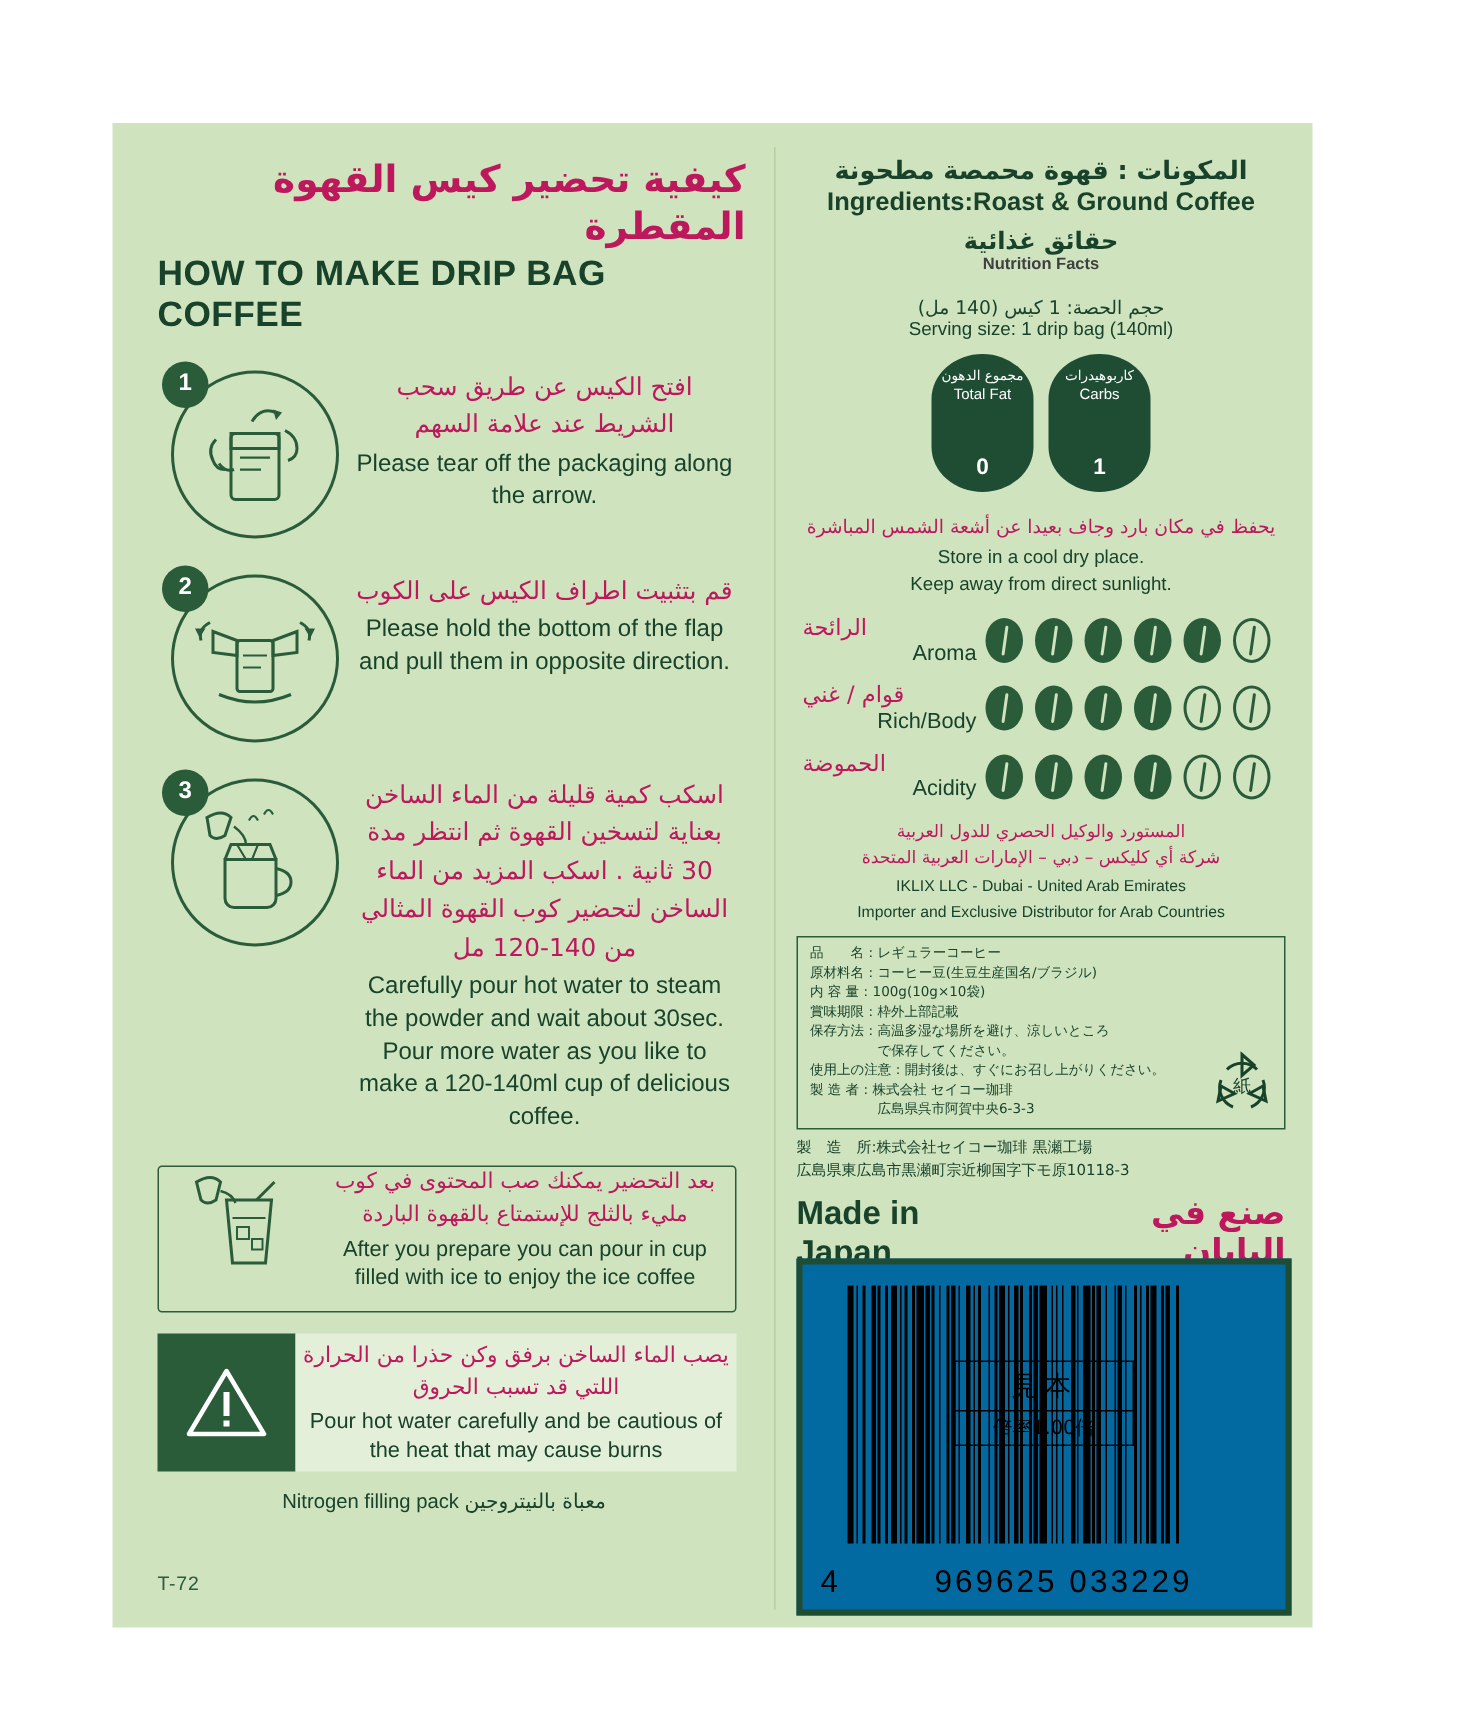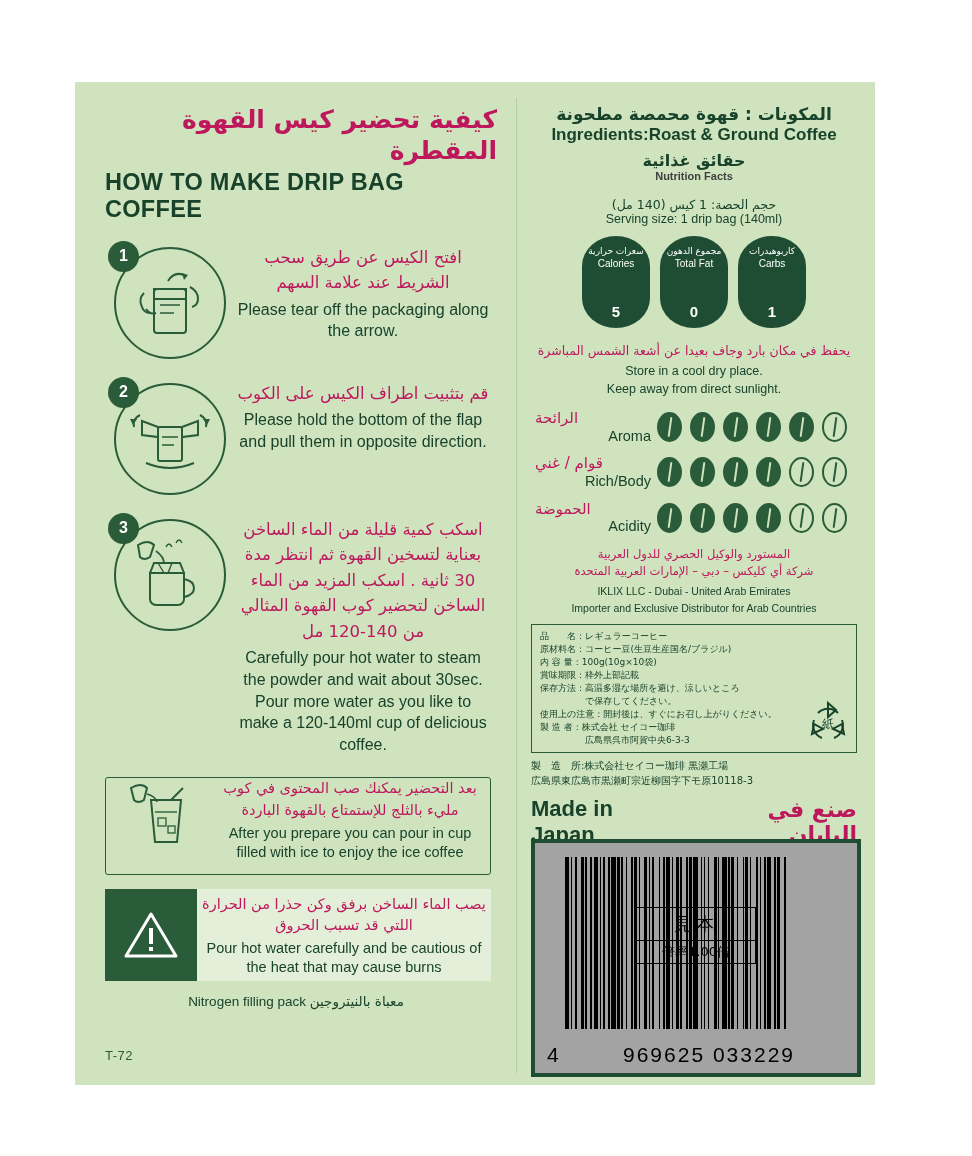--- a/index.html
+++ b/index.html
@@ -268,21 +268,21 @@
   }
   .made .en { font-size: 22px; font-weight: bold; }
   .made .ar { font-size: 22px; font-weight: bold; font-family:"DejaVu Sans",sans-serif; }
   .site { text-align: center; font-size: 16px; color:#18432a; margin-top: 2px; }
 
   
   .barcode-wrap {
     position: absolute;
     left: 14px; bottom: 8px;
     width: 330px; height: 238px;
-    background: #a3a3a3;
+    background: #0369a1;
     border: 4px solid #1e4d33;
     padding: 10px 12px 4px 12px;
   }
   .sample-box {
     position: absolute;
     left: 50%; top: 64px; transform: translateX(-50%);
     width: 120px;
     border: 1.5px solid #000;
     text-align: center;
     padding: 4px 0 2px;
@@ -432,25 +432,20 @@
 
       <div class="ing-ar r-center">المكونات : قهوة محمصة مطحونة</div>
       <div class="ing-en r-center">Ingredients:Roast &amp; Ground Coffee</div>
 
       <div class="nf-ar r-center">حقائق غذائية</div>
       <div class="nf-en r-center">Nutrition Facts</div>
       <div class="ss-ar r-center">حجم الحصة: 1 كيس (140 مل)</div>
       <div class="ss-en r-center">Serving size: 1 drip bag (140ml)</div>
 
       <div class="nf-row">
-        <div class="nf-item">
-          <div class="lab-ar">سعرات حرارية</div>
-          <div class="lab-en">Calories</div>
-          <div class="val">5</div>
-        </div>
         <div class="nf-item">
           <div class="lab-ar">مجموع الدهون</div>
           <div class="lab-en">Total Fat</div>
           <div class="val">0</div>
         </div>
         <div class="nf-item">
           <div class="lab-ar">كاربوهيدرات</div>
           <div class="lab-en">Carbs</div>
           <div class="val">1</div>
         </div>

